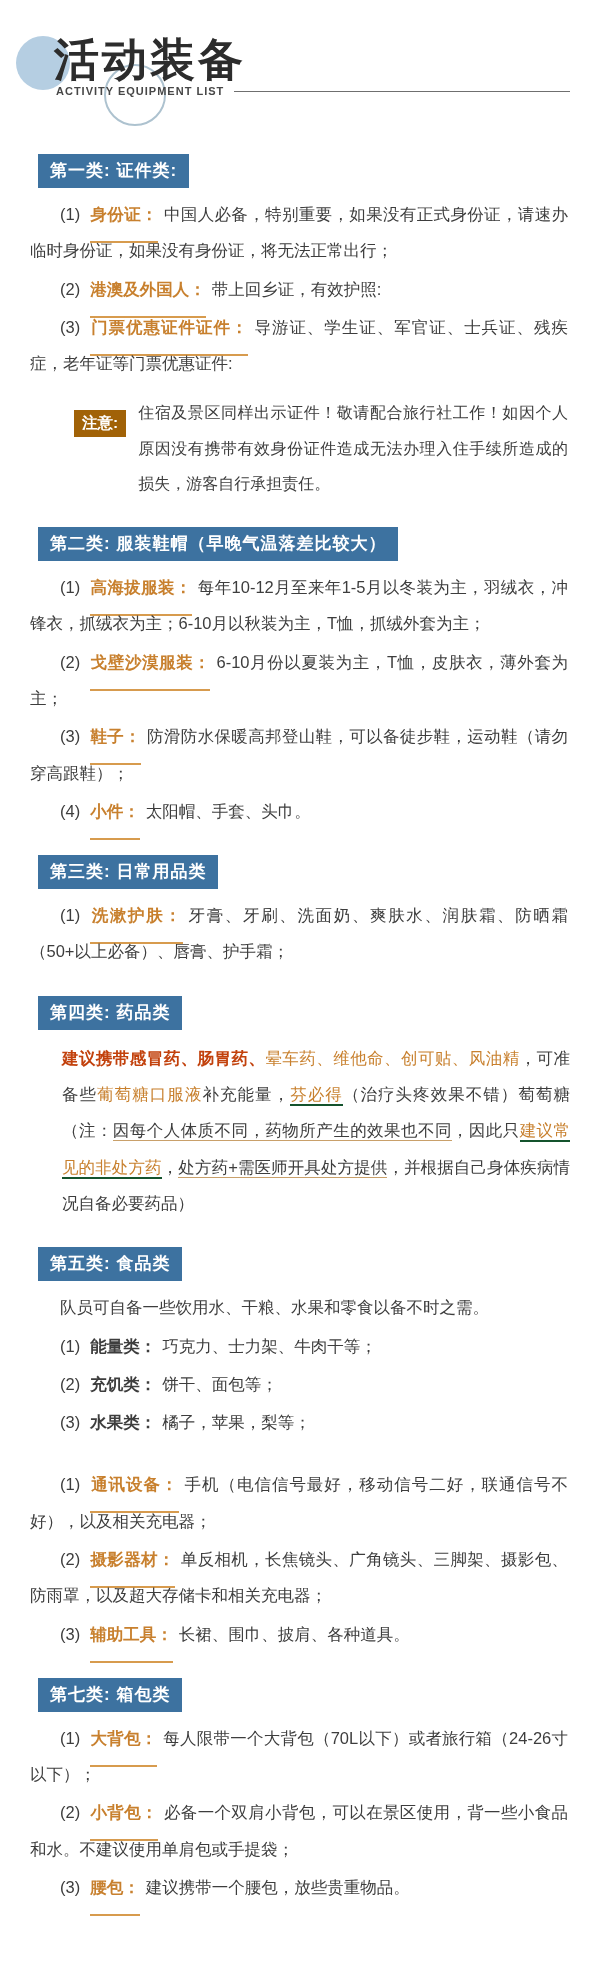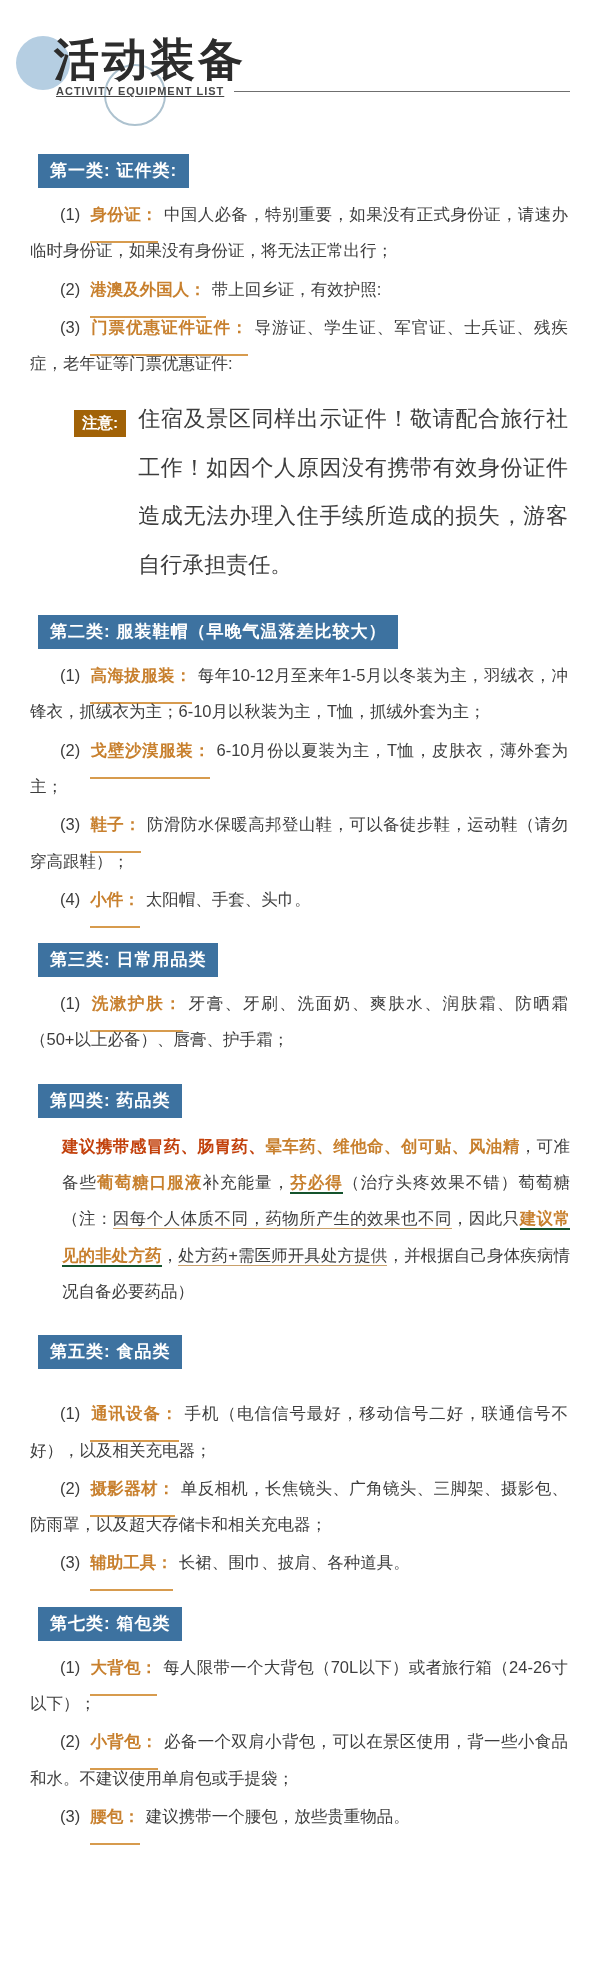--- a/index.html
+++ b/index.html
@@ -20,21 +20,21 @@
   .circle-outline{
     position:absolute;left:104px;top:64px;width:58px;height:58px;border-radius:50%;
     border:2px solid #adc2cf;background:transparent;z-index:0;
   }
   .page-title{
     position:relative;z-index:1;margin:0 0 2px 24px;
     font-size:45px;line-height:1.05;font-weight:900;color:#2c2c2c;letter-spacing:3px;
   }
   .subtitle-row{position:relative;z-index:1;display:flex;align-items:center;margin-left:26px;}
   .page-subtitle{
-    font-size:11px;color:#474747;letter-spacing:1px;font-weight:600;white-space:nowrap;text-decoration:underline;
+    font-size:11px;color:#474747;letter-spacing:1px;font-weight:600;white-space:nowrap;
   }
   .subtitle-line{flex:1;border-top:1.5px solid #6f6f6f;margin-left:10px;}
 
   
   .section{margin-top:26px;}
   .badge{
     display:inline-block;margin-left:38px;
     background:#3d72a0;color:#ffffff;
     font-size:17px;font-weight:bold;letter-spacing:1px;
     padding:5px 12px 6px 12px;
@@ -54,30 +54,30 @@
   }
   .kw-plain{color:#3d3d3d;font-weight:bold;margin-right:6px;}
 
   
   .notice{display:flex;align-items:flex-start;margin:14px 32px 0 74px;}
   .notice-badge{
     flex:0 0 auto;background:#a16207;color:#fff;font-weight:bold;
     font-size:15.5px;padding:3px 8px;margin-top:15px;
   }
   .notice-text{
-    margin-left:12px;font-size:22px;line-height:2.2;color:#3d3d3d;text-align:justify;
+    margin-left:12px;font-size:16px;line-height:2.2;color:#3d3d3d;text-align:justify;
   }
 
   
   .med-para{
     margin:10px 30px 0 62px;
     font-size:16.5px;line-height:2.2;text-align:justify;color:#3d3d3d;
   }
   .seg-red{color:#c2410c;font-weight:bold;}
-  .seg-orange{color:#c8802e;font-weight:bold;}
+  .seg-orange{color:#c8802e;font-weight:normal;}
   .seg-dark{color:#3d3d3d;}
   .u-orange{border-bottom:2px solid #14532d;padding-bottom:1px;}
   .u-thin{border-bottom:1.5px solid #c9a06a;padding-bottom:1px;}
 </style>
 </head>
 <body>
 
 <div class="page">
 
   <div class="title-block">
@@ -138,20 +138,32 @@
 
   <div class="section">
     <span class="badge">第四类: 药品类</span>
     <p class="med-para">
       <span class="seg-red">建议携带感冒药、肠胃药、</span><span class="seg-orange">晕车药、维他命、创可贴、风油精</span><span class="seg-dark">，可准备些</span><span class="seg-orange">葡萄糖口服液</span><span class="seg-dark">补充能量，</span><span class="seg-orange u-orange">芬必得</span><span class="seg-dark">（治疗头疼效果不错）萄萄糖（注：</span><span class="seg-dark u-thin">因每个人体质不同，药物所产生的效果也不同</span><span class="seg-dark">，因此只</span><span class="seg-orange u-orange">建议常见的非处方药</span><span class="seg-dark">，</span><span class="seg-dark u-thin">处方药+需医师开具处方提供</span><span class="seg-dark">，并根据自己身体疾病情况自备必要药品）</span>
     </p>
   </div>
 
   <div class="section">
     <span class="badge">第五类: 食品类</span>
+    <div class="items">
+      <p class="item">队员可自备一些饮用水、干粮、水果和零食以备不时之需。</p>
+      <p class="item">
+        <span class="num">(1)</span><span class="kw-plain">能量类：</span><span>巧克力、士力架、牛肉干等；</span>
+      </p>
+      <p class="item">
+        <span class="num">(2)</span><span class="kw-plain">充饥类：</span><span>饼干、面包等；</span>
+      </p>
+      <p class="item">
+        <span class="num">(3)</span><span class="kw-plain">水果类：</span><span>橘子，苹果，梨等；</span>
+      </p>
+    </div>
   </div>
 
   <div class="section">
     <div class="items">
       <p class="item">
         <span class="num">(1)</span><span class="kw">通讯设备：</span><span>手机（电信信号最好，移动信号二好，联通信号不好），以及相关充电器；</span>
       </p>
       <p class="item">
         <span class="num">(2)</span><span class="kw">摄影器材：</span><span>单反相机，长焦镜头、广角镜头、三脚架、摄影包、防雨罩，以及超大存储卡和相关充电器；</span>
       </p>

